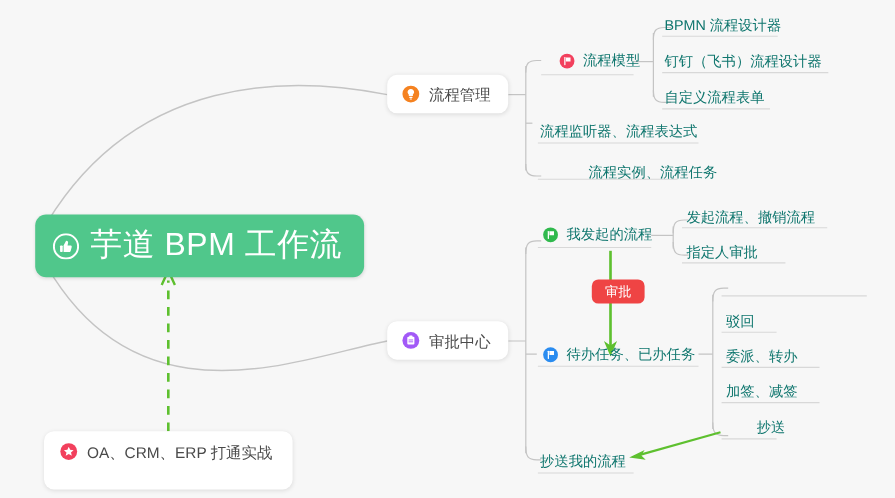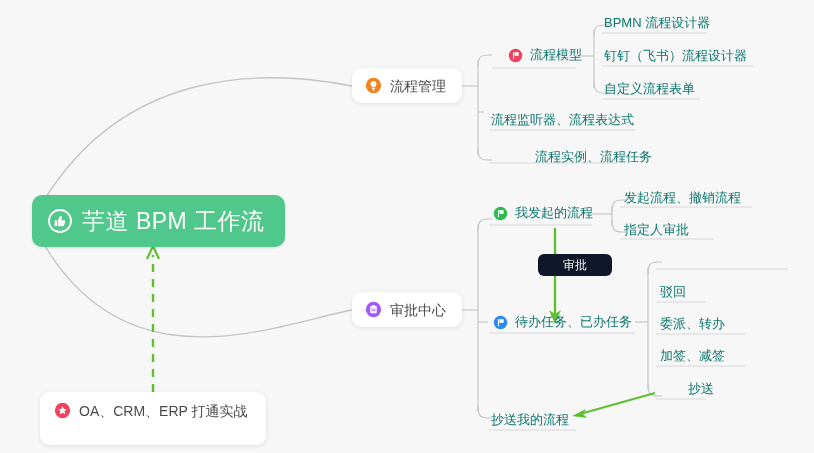--- a/index.html
+++ b/index.html
@@ -29,21 +29,21 @@
     align-items: center;
     gap: 10px;
     background: #50c78b;
     border-radius: 10px;
     padding: 14px 20px 14px 16px;
     box-shadow: 0 1px 3px rgba(0,0,0,0.10);
     box-sizing: border-box;
   }
   .root-label {
     color: #ffffff;
-    font-size: 23px;
+    font-size: 29px;
     letter-spacing: 0.5px;
     white-space: nowrap;
     line-height: 1;
   }
 
   
   .card-node {
     position: absolute;
     display: flex;
     align-items: center;
@@ -73,23 +73,23 @@
   }
   .text-label {
     color: #0f766e;
     font-size: 13px;
     line-height: 1.1;
   }
 
   
   .flow-badge {
     position: absolute;
-    background: #0f172a;
+    background: #ef4444;
     border-radius: 6px;
-    padding: 5px 25px;
+    padding: 5px 12px;
     color: #ffffff;
     font-size: 12px;
     line-height: 1;
     white-space: nowrap;
     box-sizing: border-box;
   }
 
   
   .icon {
     display: inline-flex;

